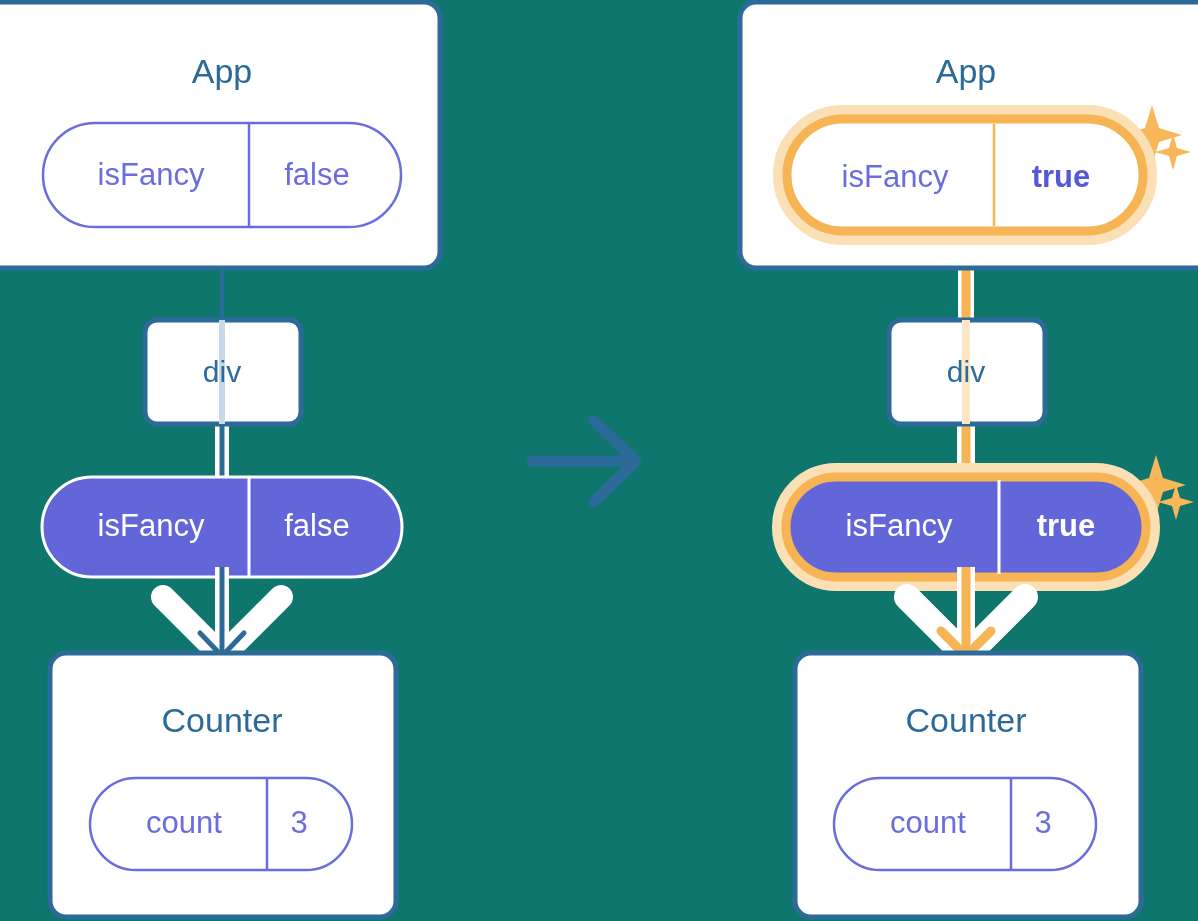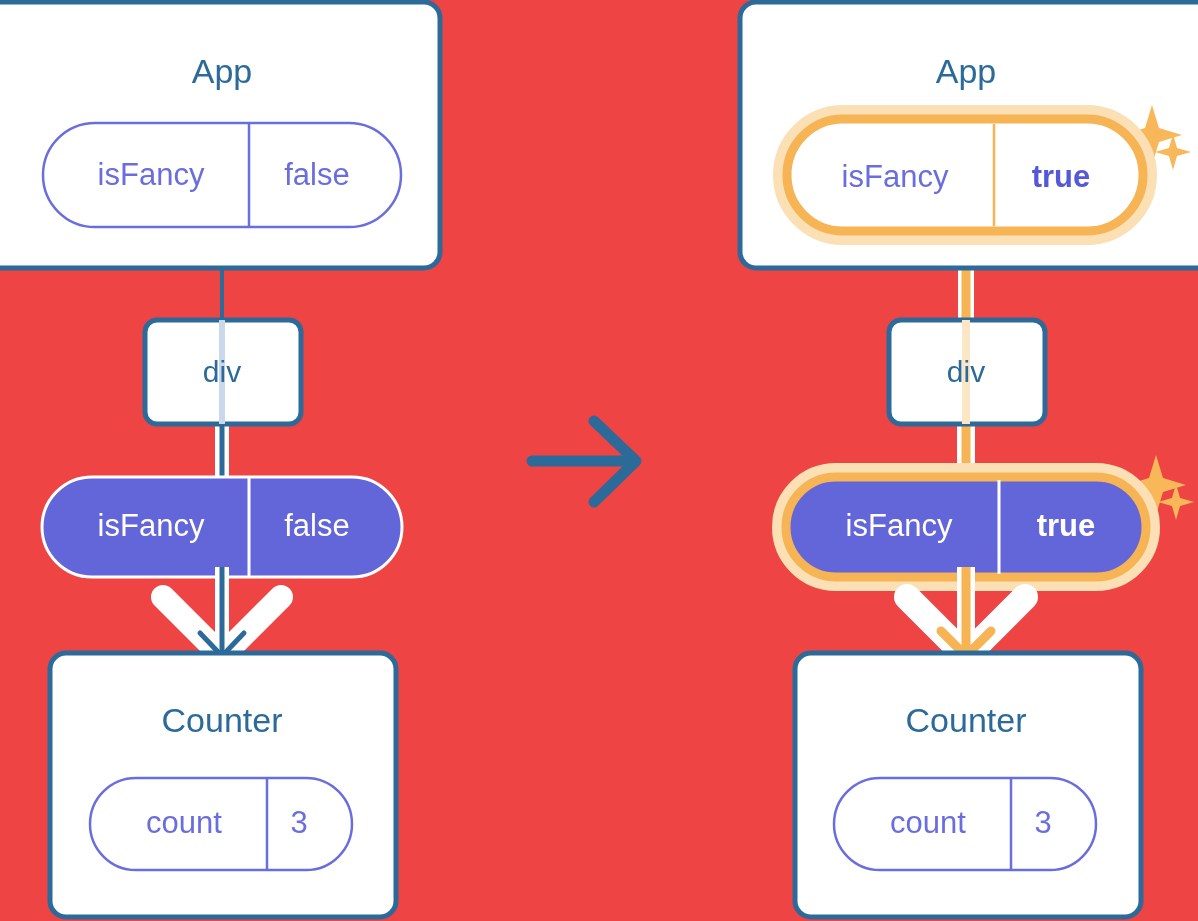--- a/index.html
+++ b/index.html
@@ -10,21 +10,21 @@
   body {
     width: 1198px;
     height: 921px;
     overflow: hidden;
     font-family: "Liberation Sans", sans-serif;
   }
   #stage {
     position: relative;
     width: 1198px;
     height: 921px;
-    background: #ef4444;
+    background: #0f766e;
   }
   #stage svg {
     position: absolute;
     top: 0;
     left: 0;
   }
   .box-label {
     font-family: "Liberation Sans", sans-serif;
     font-size: 34px;
     fill: #2b6a99;

